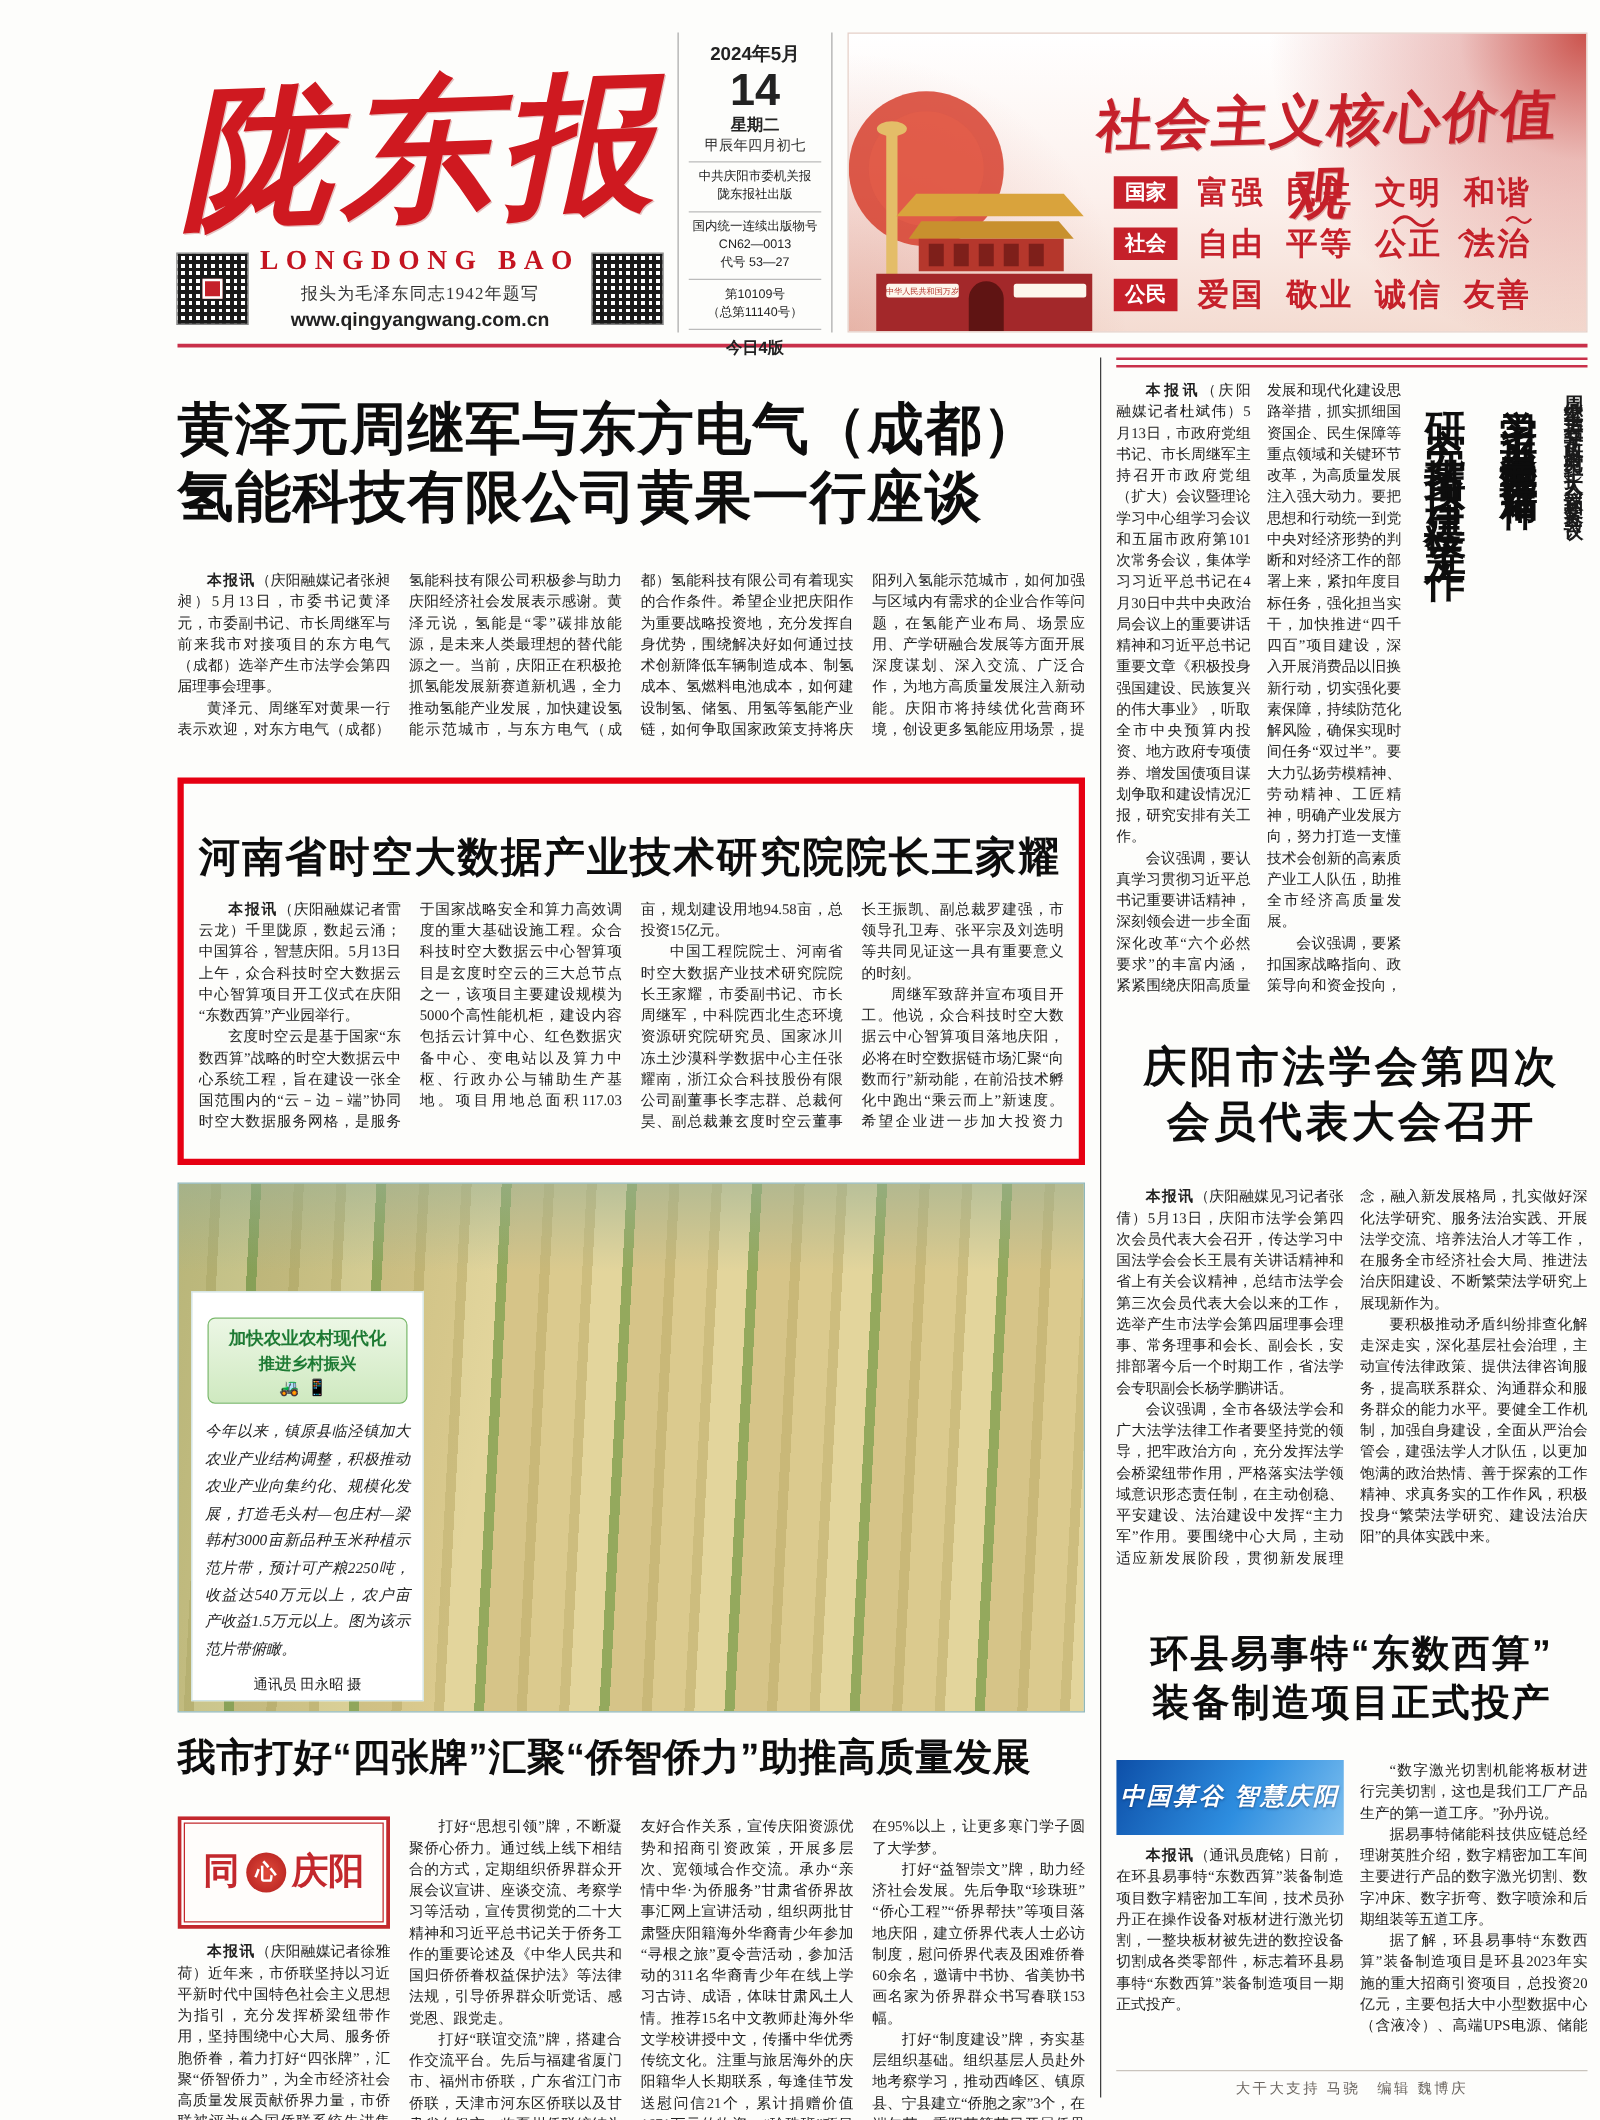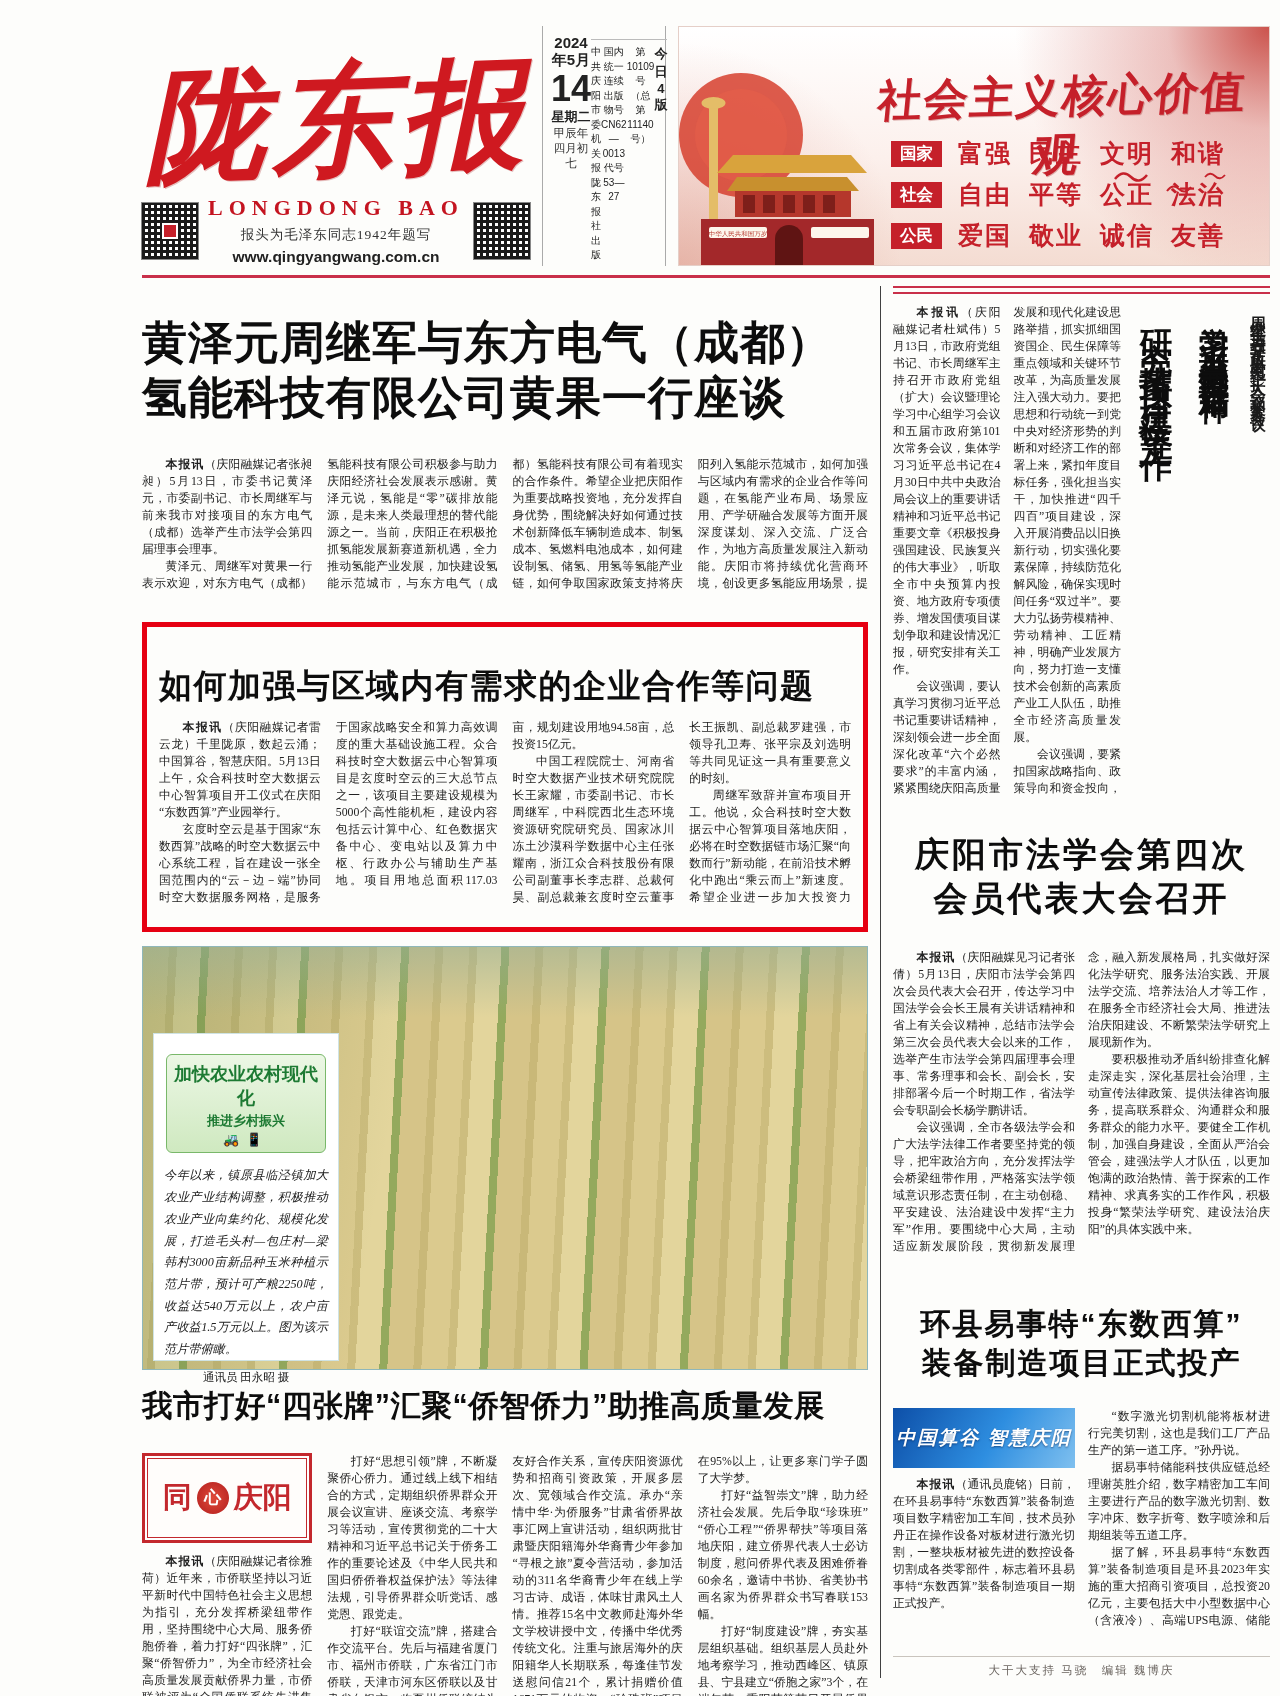--- a/index.html
+++ b/index.html
@@ -19,21 +19,21 @@
   .latin{color:#c41420;font-weight:bold;font-size:22px;letter-spacing:6px;}
   .note{font-size:13.5px;margin-top:5px;letter-spacing:1px;color:#333;}
   .site{font-weight:bold;font-size:15.5px;margin-top:4px;}
   .qr{width:56px;height:56px;flex:0 0 auto;position:relative;outline:1px solid #888;
       background:repeating-linear-gradient(0deg,#1a1a1a 0 3px,transparent 3px 6px),
                  repeating-linear-gradient(90deg,#1a1a1a 0 3px,#fff 3px 6px);}
   .qr-logo{position:absolute;left:20px;top:20px;width:16px;height:16px;background:#c5202a;
            border:2px solid #fff;box-sizing:border-box;}
 
   .issue{width:124px;box-sizing:border-box;border-left:1px solid #aaa;border-right:1px solid #aaa;
-         padding:8px 8px 6px;text-align:center;display:flex;flex-direction:row;
+         padding:8px 8px 6px;text-align:center;display:flex;flex-direction:column;
          justify-content:space-between;}
   .issue .m{font-size:15px;font-weight:bold;}
   .issue .d{font-size:36px;font-weight:bold;line-height:1.05;font-family:"Liberation Sans",sans-serif;}
   .issue .w{font-size:13px;font-weight:bold;}
   .issue .lu{font-size:11.5px;color:#333;}
   .issue .s{font-size:10px;line-height:1.45;}
   .issue .bt{border-top:1px solid #bbb;padding-top:5px;margin-top:5px;}
 
   .banner{flex:1;position:relative;overflow:hidden;border:1px solid #e5cfc8;box-sizing:border-box;
     background:
@@ -81,21 +81,21 @@
     background:
       linear-gradient(180deg, rgba(150,175,150,.55) 0px, rgba(150,175,150,0) 70px),
       linear-gradient(100deg, rgba(80,120,60,.25), rgba(0,0,0,0) 35%),
       repeating-linear-gradient(93deg,#dbca8e 0 26px,#cdbd7e 26px 34px,#e3d59c 34px 58px,
         #94a95d 58px 66px,#d6c488 66px 92px,#c9b878 92px 100px);}
   .inset{position:absolute;left:10px;top:86px;bottom:8px;width:186px;box-sizing:border-box;
          background:#fff;padding:8px 10px;border:1px solid #cfe3e4;}
   .badge{margin:12px 2px 12px;background:linear-gradient(180deg,#ecf7e5,#cfe9c0);
          border:1px solid #79b86a;border-radius:6px;text-align:center;padding:7px 2px 5px;
          color:#1d7a33;font-weight:bold;font-family:"Liberation Sans",sans-serif;}
-  .badge .b1{font-size:18px;}
+  .badge .b1{font-size:14px;}
   .badge .b2{font-size:13px;margin-top:2px;}
   .badge .pics{font-size:13px;margin-top:2px;letter-spacing:6px;}
   .caption{font-size:12.2px;line-height:1.78;text-align:justify;font-style:italic;margin-top:4px;}
   .credit{font-size:11.5px;text-align:center;margin-top:9px;}
 
   .q-title{font-family:"Liberation Sans",sans-serif;font-weight:900;font-size:30.5px;
            letter-spacing:.5px;margin-top:16px;color:#0d0d0d;white-space:nowrap;}
   .q-body{height:292px;margin-top:12px;}
   .tongxin{break-inside:avoid;border:3px solid #c3282d;box-shadow:inset 0 0 0 2px #fff,inset 0 0 0 3px #c3282d;
            height:84px;display:flex;align-items:center;justify-content:center;gap:5px;
@@ -240,21 +240,21 @@
           <div>黄泽元周继军与东方电气（成都）</div>
           <div>氢能科技有限公司黄果一行座谈</div>
         </h1>
         <div class="cols cols-4 body-sm a1-body">
           <p class="para"><b>本报讯</b><span>（庆阳融媒记者张昶昶）5月13日，市委书记黄泽元，市委副书记、市长周继军与前来我市对接项目的东方电气（成都）选举产生市法学会第四届理事会理事。</span></p>
         <p class="para">黄泽元、周继军对黄果一行表示欢迎，对东方电气（成都）氢能科技有限公司积极参与助力庆阳经济社会发展表示感谢。黄泽元说，氢能是“零”碳排放能源，是未来人类最理想的替代能源之一。当前，庆阳正在积极抢抓氢能发展新赛道新机遇，全力推动氢能产业发展，加快建设氢能示范城市，与东方电气（成都）氢能科技有限公司有着现实的合作条件。希望企业把庆阳作为重要战略投资地，充分发挥自身优势，围绕解决好如何通过技术创新降低车辆制造成本、制氢成本、氢燃料电池成本，如何建设制氢、储氢、用氢等氢能产业链，如何争取国家政策支持将庆阳列入氢能示范城市，如何加强与区域内有需求的企业合作等问题，在氢能产业布局、场景应用、产学研融合发展等方面开展深度谋划、深入交流、广泛合作，为地方高质量发展注入新动能。庆阳市将持续优化营商环境，创设更多氢能应用场景，提供更好产业发展条件，与企业共同把氢能产业发展起来，在携手合作中实现互利共赢。</p>
           </div>
       </section>
 
       <section class="redbox">
-        <h2 class="rb-title">如何加强与区域内有需求的企业合作等问题</h2>
+        <h2 class="rb-title">河南省时空大数据产业技术研究院院长王家耀</h2>
         <div class="cols cols-4 body-sm rb-body">
           <p class="para"><b>本报讯</b><span>（庆阳融媒记者雷云龙）千里陇原，数起云涌；中国算谷，智慧庆阳。5月13日上午，众合科技时空大数据云中心智算项目开工仪式在庆阳“东数西算”产业园举行。</span></p>
         <p class="para">玄度时空云是基于国家“东数西算”战略的时空大数据云中心系统工程，旨在建设一张全国范围内的“云－边－端”协同时空大数据服务网格，是服务于国家战略安全和算力高效调度的重大基础设施工程。众合科技时空大数据云中心智算项目是玄度时空云的三大总节点之一，该项目主要建设规模为5000个高性能机柜，建设内容包括云计算中心、红色数据灾备中心、变电站以及算力中枢、行政办公与辅助生产基地。项目用地总面积117.03亩，规划建设用地94.58亩，总投资15亿元。</p>
             <p class="para">中国工程院院士、河南省时空大数据产业技术研究院院长王家耀，市委副书记、市长周继军，中科院西北生态环境资源研究院研究员、国家冰川冻土沙漠科学数据中心主任张耀南，浙江众合科技股份有限公司副董事长李志群、总裁何昊、副总裁兼玄度时空云董事长王振凯、副总裁罗建强，市领导孔卫寿、张平宗及刘选明等共同见证这一具有重要意义的时刻。</p>
             <p class="para">周继军致辞并宣布项目开工。他说，众合科技时空大数据云中心智算项目落地庆阳，必将在时空数据链市场汇聚“向数而行”新动能，在前沿技术孵化中跑出“乘云而上”新速度。希望企业进一步加大投资力度，加快推动项目早建成、早投用；庆阳市将持续优化营商环境，全力排忧解难，为项目保驾护航，让企业安心投资、舒心创业、安心发展。</p>
           </div>
       </section>
 
       <figure class="photo" style="margin:14px 0 0;">
         <div class="inset">

